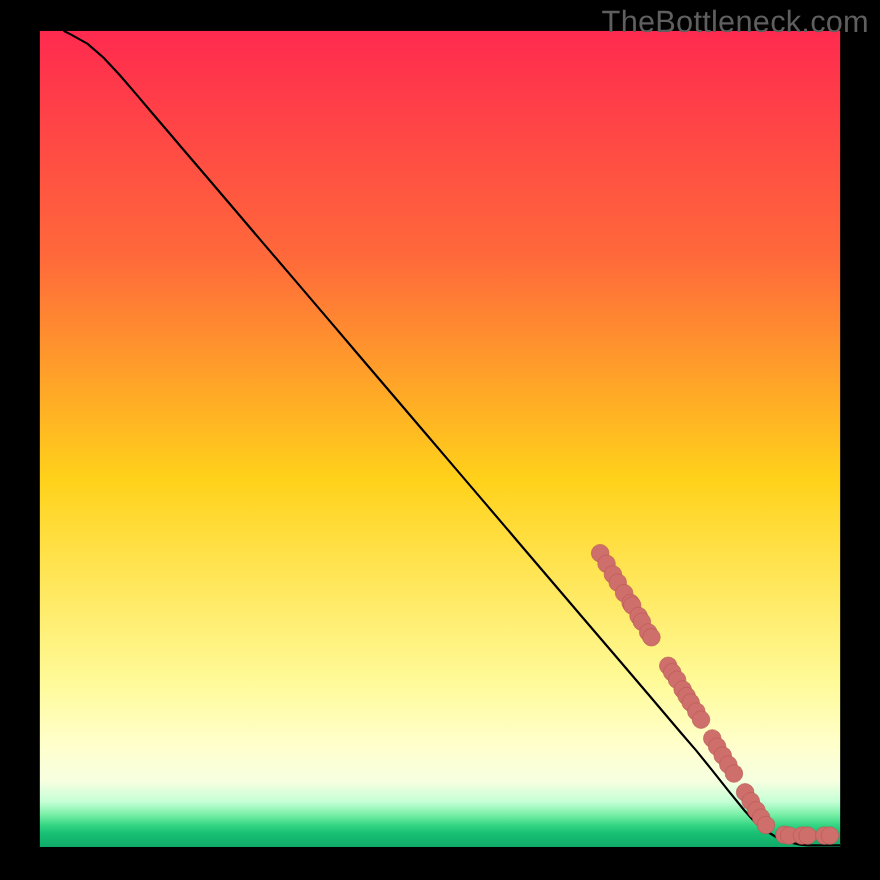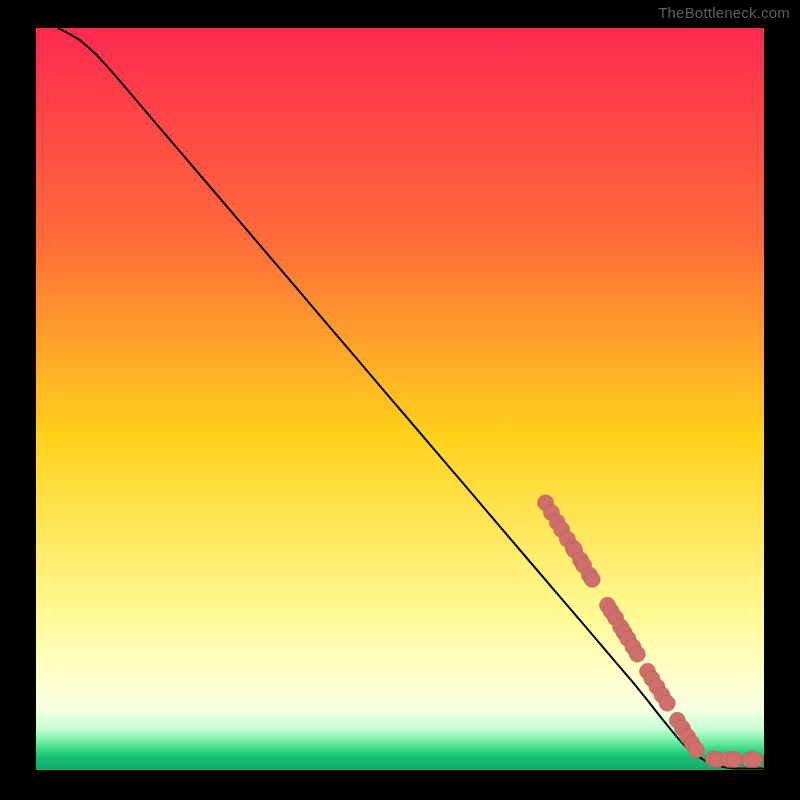--- a/index.html
+++ b/index.html
@@ -15,21 +15,21 @@
     position: relative;
     width: 800px;
     height: 800px;
     background: #000;
   }
   .watermark {
     position: absolute;
     top: 4px;
     right: 10px;
     color: #5f5f5f;
-    font-size: 15px;
+    font-size: 28px;
     font-weight: 500;
     letter-spacing: 0.2px;
     z-index: 50;
   }
   .plot-area {
     position: absolute;
     left: 36px;
     top: 28px;
     width: 728px;
     height: 742px;

